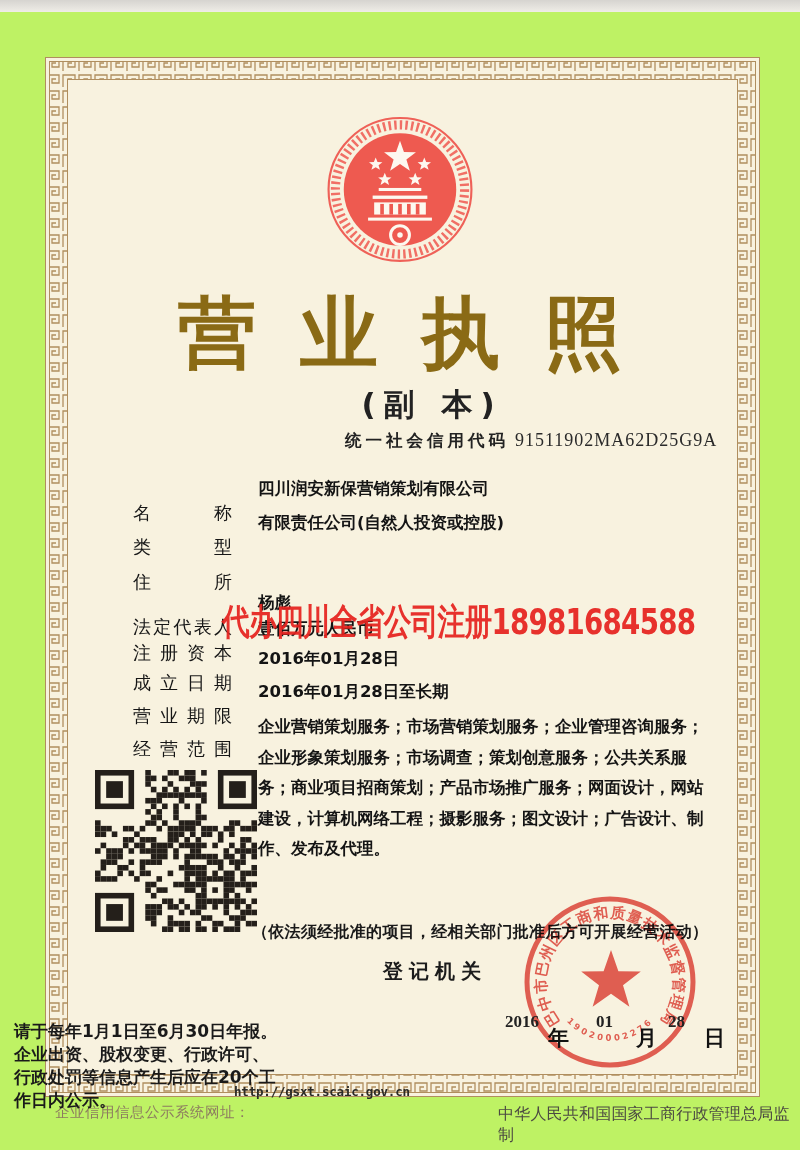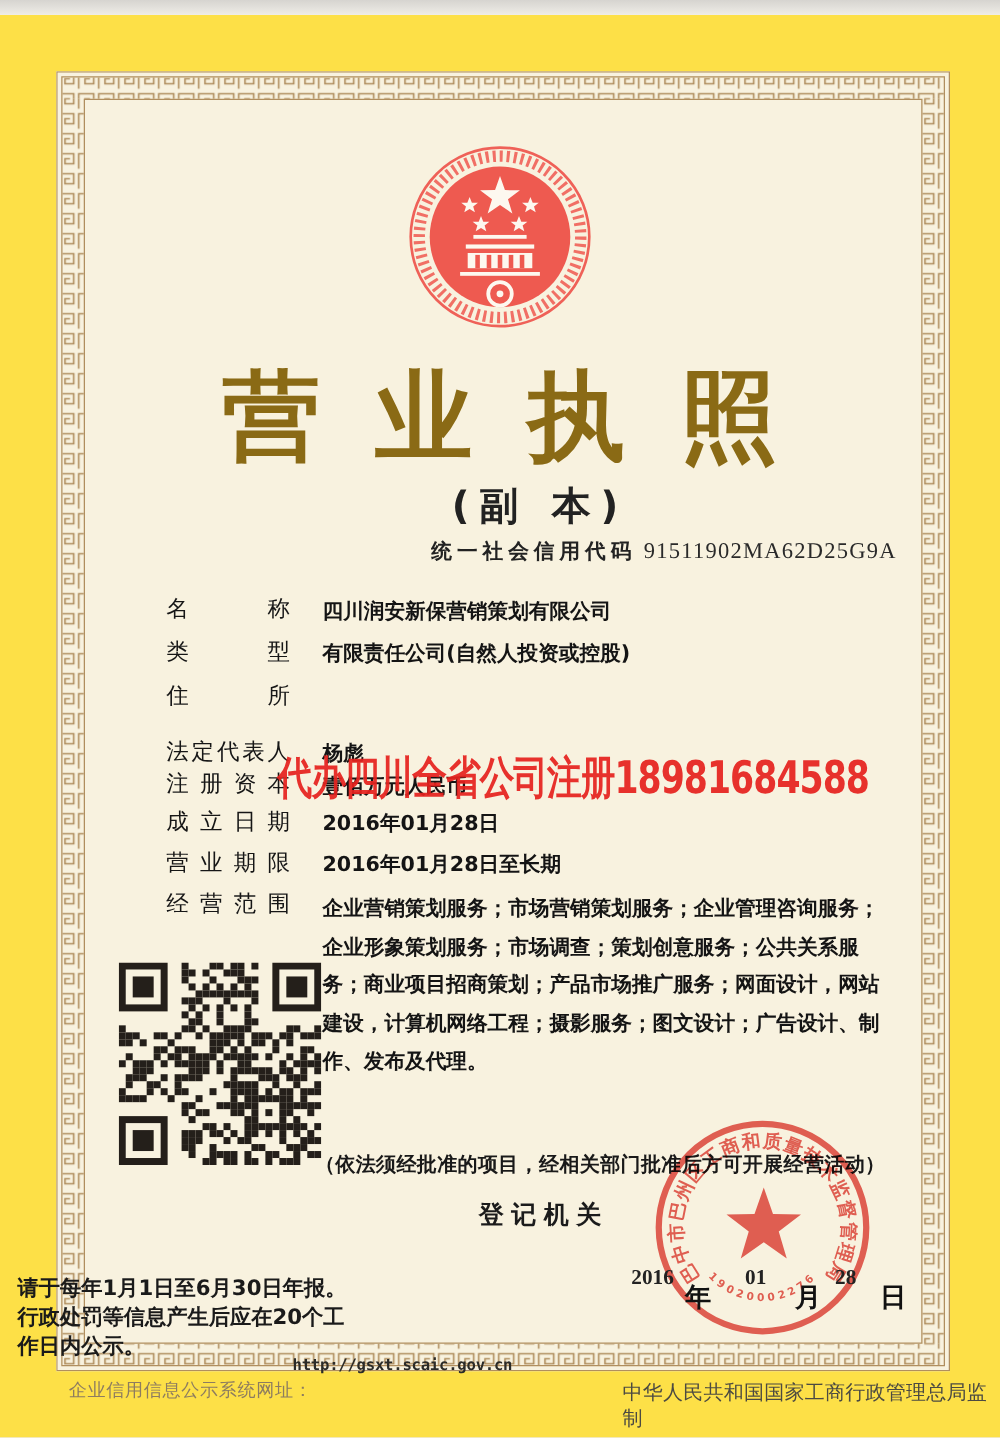--- a/index.html
+++ b/index.html
@@ -1,32 +1,32 @@
 <!DOCTYPE html>
 <html><head>
 <meta charset="utf-8">
 <style>
   html,body{margin:0;padding:0;background:#e9e7e2;}
-  .screen{position:relative;width:800px;height:1150px;background:#fde047;overflow:hidden;
+  .screen{position:relative;width:800px;height:1150px;background:#bef264;overflow:hidden;
           font-family:"DejaVu Sans",sans-serif;color:#1e1e1e;}
   .scan-top{position:absolute;top:0;left:0;right:0;height:12px;
             background:linear-gradient(#d6d4d0,#efede7);z-index:0;}
   .paper-inner{position:absolute;left:45px;top:57px;width:715px;height:1040px;background:#f8f2df;z-index:1;}
   .frame-svg{position:absolute;left:45px;top:57px;z-index:2;}
   .emblem{position:absolute;left:324px;top:112px;width:152px;height:158px;z-index:3;}
   .title{position:absolute;left:0;top:282px;width:100%;text-align:center;font-size:78px;font-weight:900;
          color:#8a6a15;letter-spacing:44px;text-indent:44px;z-index:3;white-space:nowrap;}
   .subtitle{position:absolute;left:0;top:384px;width:100%;text-align:center;font-size:31px;font-weight:600;
             letter-spacing:8px;text-indent:8px;color:#222;z-index:3;padding-left:28px;}
   .credit-line{position:absolute;left:345px;top:430px;z-index:3;white-space:nowrap;}
   .credit-label{font-size:16.5px;font-weight:600;letter-spacing:4px;color:#222;}
   .credit-code{font-family:"Liberation Serif",serif;font-size:18px;letter-spacing:1px;color:#2a2a2a;margin-left:6px;}
   .field-row{position:absolute;left:133px;width:585px;display:flex;align-items:flex-start;z-index:3;}
   .f-label{width:99px;min-width:99px;font-size:18px;font-weight:500;color:#161616;
-           text-align:justify;text-align-last:justify;line-height:1.3;}
+           text-align:justify;text-align-last:justify;line-height:1.3;margin-top:25px;}
   .f-value{margin-left:26px;width:452px;font-size:16.5px;font-weight:600;color:#141414;line-height:1.62;}
   .f-value.tall{line-height:1.85;}
   .ad-watermark{position:absolute;left:222px;top:598px;font-size:36px;font-weight:700;color:#e6231f;
                 transform:scaleX(0.77);transform-origin:left top;white-space:nowrap;letter-spacing:-1px;
                 opacity:0.93;z-index:6;}
   .qr{position:absolute;left:95px;top:770px;width:162px;height:162px;z-index:3;}
   .approval{position:absolute;left:252px;top:922px;width:470px;font-size:16px;font-weight:600;
             letter-spacing:0.3px;color:#191919;z-index:3;white-space:nowrap;}
   .reg-label{position:absolute;left:383px;top:958px;font-size:20px;font-weight:600;letter-spacing:6px;
              color:#1b1b1b;z-index:3;}
@@ -468,20 +468,21 @@
 
   <span class="date-num" style="left:505px;top:1012px">2016</span>
   <span class="date-cjk" style="left:548px;top:1024px">年</span>
   <span class="date-num" style="left:596px;top:1012px">01</span>
   <span class="date-cjk" style="left:636px;top:1024px">月</span>
   <span class="date-num" style="left:668px;top:1012px">28</span>
   <span class="date-cjk" style="left:704px;top:1024px">日</span>
 
   <div class="annual">
     <div>请于每年1月1日至6月30日年报。</div>
+    <div>企业出资、股权变更、行政许可、</div>
     <div>行政处罚等信息产生后应在20个工</div>
     <div>作日内公示。</div>
   </div>
   <div class="url">http://gsxt.scaic.gov.cn</div>
   <div class="site-label">企业信用信息公示系统网址：</div>
   <div class="issuer">中华人民共和国国家工商行政管理总局监制</div>
 
 </div>
 
 </body></html>

